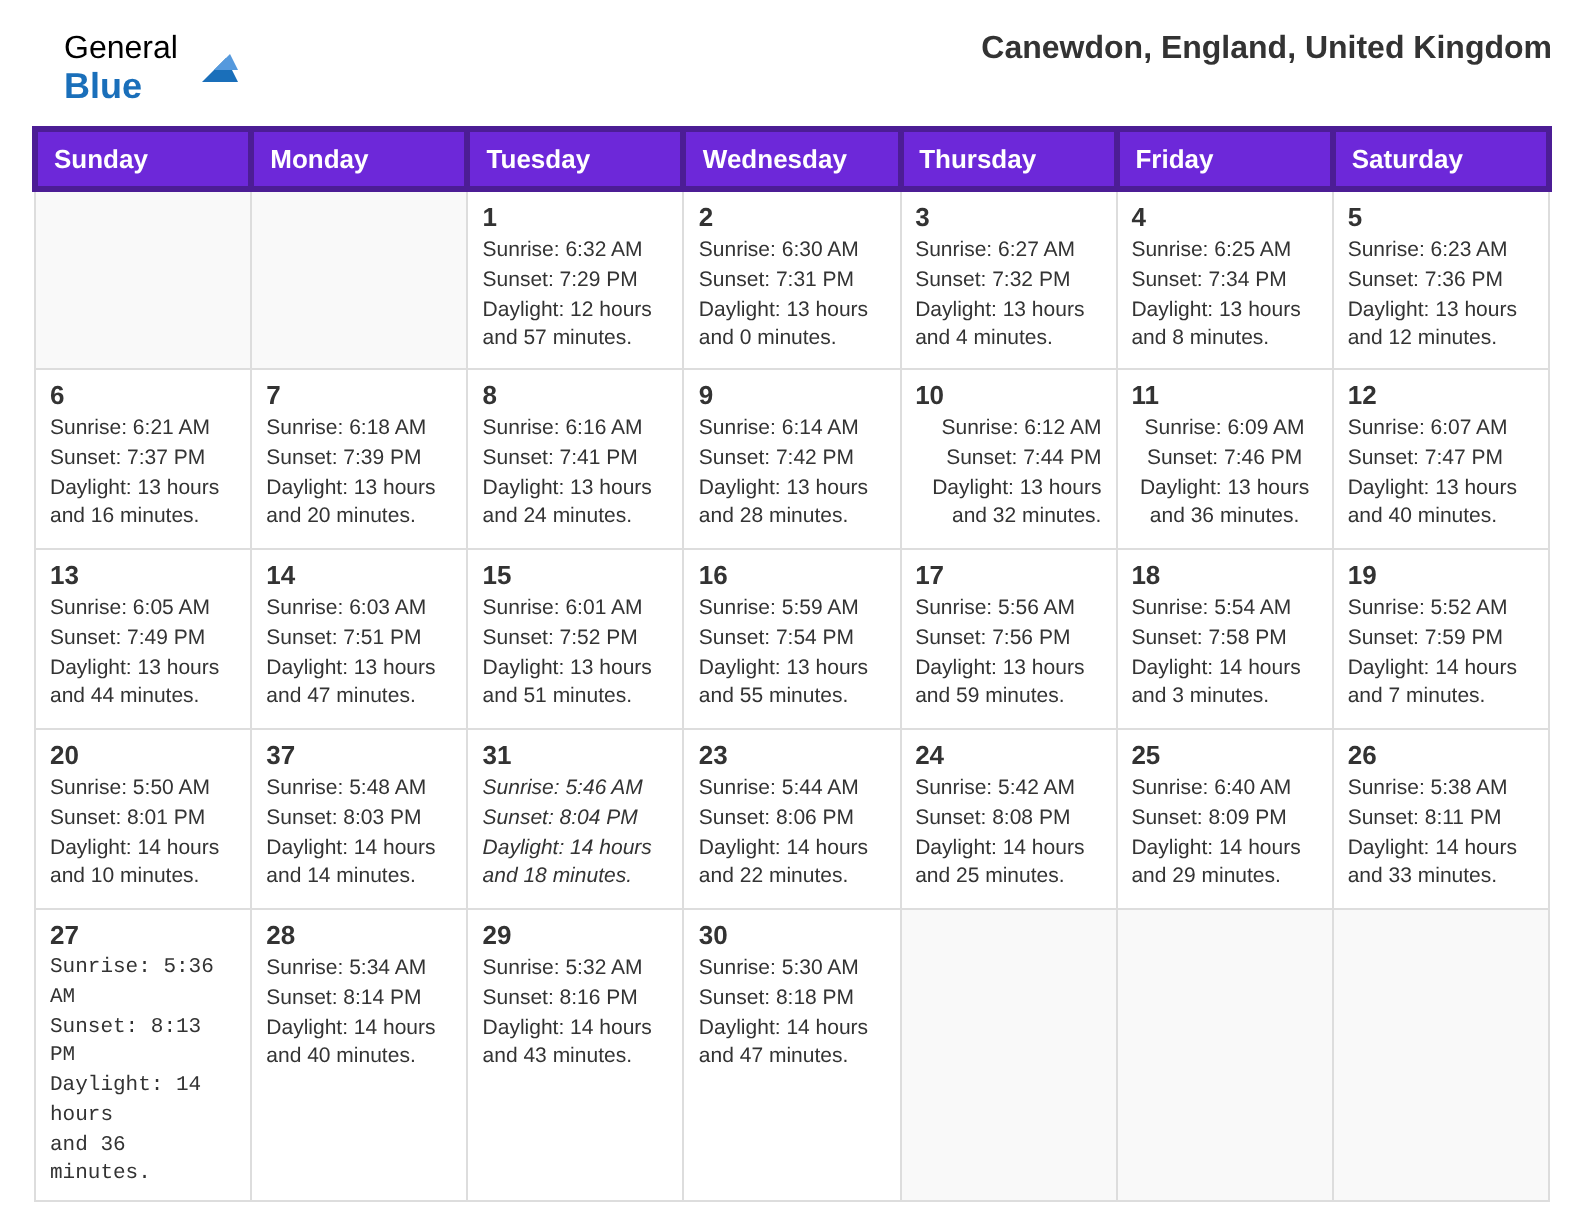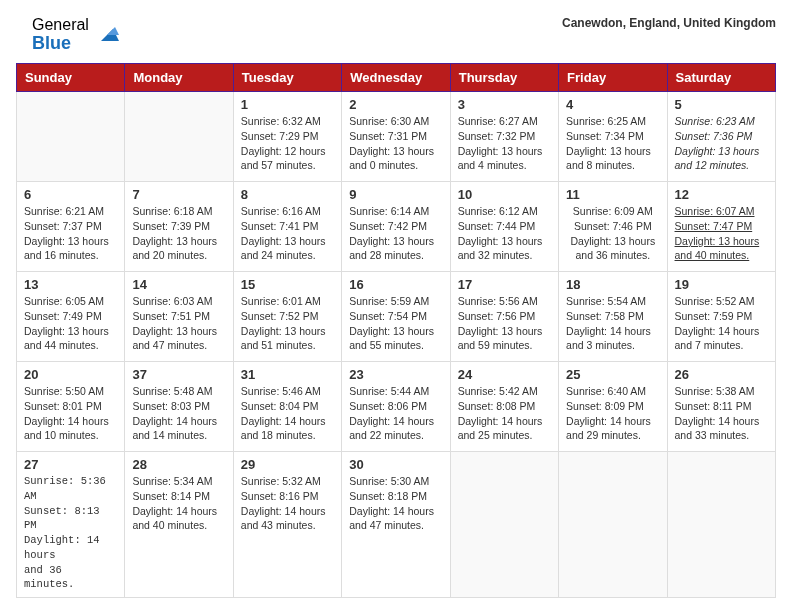--- a/index.html
+++ b/index.html
@@ -39,36 +39,36 @@
     .title-section {
       text-align: right;
     }
     .month-title {
       font-size: 36px;
       font-weight: bold;
       color: #333;
       line-height: 1.1;
     }
     .location {
-      font-size: 12px;
+      font-size: 16px;
       color: #333;
       font-weight: bold;
     }
     .calendar {
       width: 100%;
       border-collapse: collapse;
       border: 1px solid #ccc;
     }
     .calendar th {
-      background-color: #b91c1c;
+      background-color: #6d28d9;
       color: white;
       text-align: left;
       padding: 6px 8px;
       font-size: 13px;
-      border: 1px solid #4c1d95;
+      border: 3px solid #4c1d95;
     }
     .calendar td {
       vertical-align: top;
       padding: 5px 7px;
       border: 1px solid #ddd;
       width: 108px;
       height: 90px;
       font-size: 11px;
       color: #333;
       background: #fff;
@@ -146,21 +146,21 @@
         </td>
         <td>
           <div class="day-number">4</div>
           <div class="day-info" style="white-space: pre-line;">Sunrise: 6:25 AM
 Sunset: 7:34 PM
 Daylight: 13 hours
 and 8 minutes.</div>
         </td>
         <td>
           <div class="day-number">5</div>
-          <div class="day-info" style="white-space: pre-line; font-style: italic;">Sunrise: 6:23 AM
+          <div class="day-info" style="white-space: pre-line;">Sunrise: 6:23 AM
 Sunset: 7:36 PM
 Daylight: 13 hours
 and 12 minutes.</div>
         </td>
       </tr>
       <tr>
         <td>
           <div class="day-number">6</div>
           <div class="day-info" style="white-space: pre-line;">Sunrise: 6:21 AM
 Sunset: 7:37 PM
@@ -183,35 +183,35 @@
         </td>
         <td>
           <div class="day-number">9</div>
           <div class="day-info" style="white-space: pre-line;">Sunrise: 6:14 AM
 Sunset: 7:42 PM
 Daylight: 13 hours
 and 28 minutes.</div>
         </td>
         <td>
           <div class="day-number">10</div>
-          <div class="day-info" style="white-space: pre-line;">Sunrise: 6:12 AM
+          <div class="day-info" style="white-space: pre-line; text-align: right;">Sunrise: 6:12 AM
 Sunset: 7:44 PM
 Daylight: 13 hours
 and 32 minutes.</div>
         </td>
         <td>
           <div class="day-number">11</div>
           <div class="day-info" style="white-space: pre-line; text-align: center;">Sunrise: 6:09 AM
 Sunset: 7:46 PM
 Daylight: 13 hours
 and 36 minutes.</div>
         </td>
         <td>
           <div class="day-number">12</div>
-          <div class="day-info" style="white-space: pre-line; text-decoration: underline;">Sunrise: 6:07 AM
+          <div class="day-info" style="white-space: pre-line;">Sunrise: 6:07 AM
 Sunset: 7:47 PM
 Daylight: 13 hours
 and 40 minutes.</div>
         </td>
       </tr>
       <tr>
         <td>
           <div class="day-number">13</div>
           <div class="day-info" style="white-space: pre-line;">Sunrise: 6:05 AM
 Sunset: 7:49 PM
@@ -271,21 +271,21 @@
         </td>
         <td>
           <div class="day-number">37</div>
           <div class="day-info" style="white-space: pre-line;">Sunrise: 5:48 AM
 Sunset: 8:03 PM
 Daylight: 14 hours
 and 14 minutes.</div>
         </td>
         <td>
           <div class="day-number">31</div>
-          <div class="day-info" style="white-space: pre-line;">Sunrise: 5:46 AM
+          <div class="day-info" style="white-space: pre-line; font-style: italic;">Sunrise: 5:46 AM
 Sunset: 8:04 PM
 Daylight: 14 hours
 and 18 minutes.</div>
         </td>
         <td>
           <div class="day-number">23</div>
           <div class="day-info" style="white-space: pre-line;">Sunrise: 5:44 AM
 Sunset: 8:06 PM
 Daylight: 14 hours
 and 22 minutes.</div>

